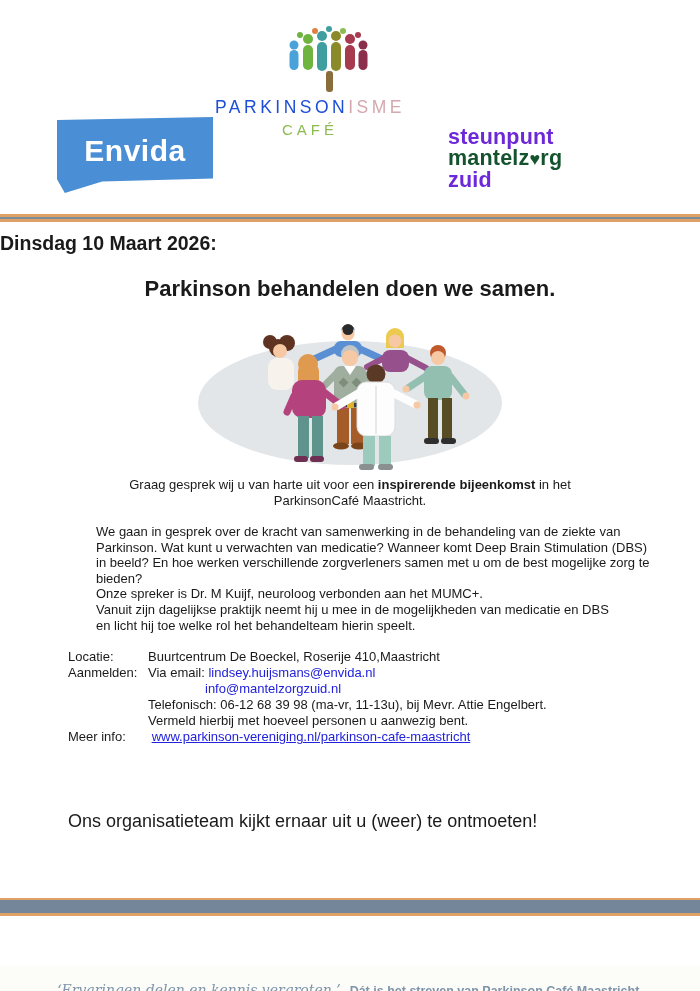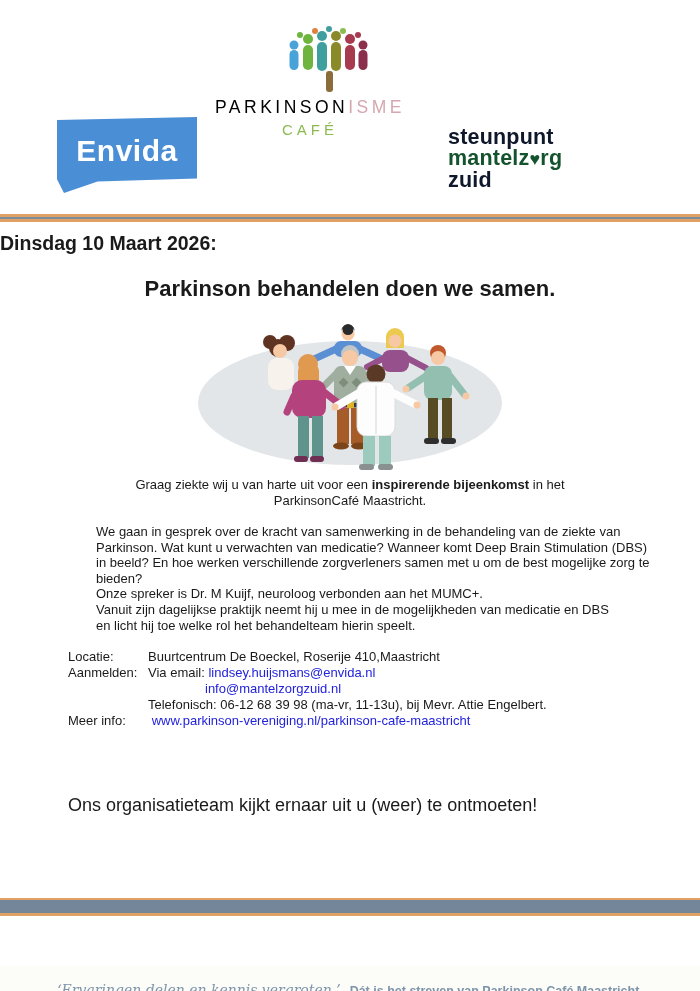--- a/index.html
+++ b/index.html
@@ -1,35 +1,35 @@
 <!DOCTYPE html>
 <html><head>
 <meta charset="utf-8">
 <style>
   html,body{margin:0;padding:0;}
   body{background:#ffffff;font-family:"Liberation Sans",sans-serif;color:#1a1a1a;}
   .page{position:relative;width:700px;height:991px;background:#ffffff;overflow:hidden;margin:0 auto;}
 
   
   .hdr{position:absolute;top:0;left:0;width:700px;height:214px;}
-  .envida{position:absolute;left:57px;top:117px;width:140px;height:76px;background:#4a8ed5;
+  .envida{position:absolute;left:57px;top:117px;width:156px;height:76px;background:#4a8ed5;
           clip-path:polygon(0% 4%,100% 0%,100% 81%,29% 85%,5% 100%,0% 82%);
           display:flex;align-items:center;justify-content:center;text-align:center;}
   .envida span{color:#ffffff;font-weight:bold;font-size:30px;letter-spacing:0.5px;margin-top:-8px;}
 
   .pcm-logo{position:absolute;left:190px;top:26px;width:240px;text-align:center;}
   .pcm-icon{display:block;margin:0 auto 2px auto;padding-left:38px;}
   .pcm-line1{font-size:17.5px;letter-spacing:3.5px;font-weight:400;line-height:22px;}
-  .c-blue{color:#000000;}
+  .c-blue{color:#1d4ed8;}
   .c-pink{color:#d4a8ae;}
   .pcm-line2{font-size:15px;letter-spacing:4px;color:#8cbb51;line-height:24px;}
   .pcm-line3{font-size:17.5px;letter-spacing:4.5px;color:#8c2f4d;line-height:26px;}
 
   .steunpunt{position:absolute;left:448px;top:127px;line-height:21px;font-weight:800;font-size:21.5px;letter-spacing:0.2px;}
-  .sp-blue{color:#0f172a;}
+  .sp-blue{color:#6d28d9;}
   .sp-red{color:#14532d;}
   .sp-red .heart{font-size:18px;}
 
   
   .rule{position:absolute;left:0;width:700px;}
   .rule .o1{height:3px;background:#dfa164;}
   .rule .s1{height:2px;background:#7b8c9d;}
   .rule .o2{height:3px;background:#dfa164;}
   .top-rule{top:214px;}
 
@@ -44,21 +44,21 @@
 
   .about{margin:16px 0 0 96px;width:578px;font-size:13px;line-height:15.6px;white-space:pre-line;}
 
   .details{margin:16px 0 0 68px;font-size:13px;line-height:16px;}
   .drow{display:flex;}
   .dlabel{width:80px;flex:none;}
   .dvalue{white-space:pre-wrap;}
   .indent1{padding-left:80px;}
   .indent2{padding-left:137px;}
   a.link{color:#2222dd;text-decoration:none;cursor:pointer;}
-  a.link.ul{text-align:center;}
+  a.link.ul{text-decoration:underline;text-align:center;}
 
   .closing{margin:66px 0 0 68px;font-size:18px;}
 
   
   .footer-rule{top:898px;}
   .footer-rule .o1{height:2px;}
   .footer-rule .s1{height:13px;background:#74879a;}
   .footer-rule .o2{height:3px;}
   .footer-area{position:absolute;top:966px;left:0;width:700px;height:75px;background:#fcfcf8;}
   .footer-quote{margin-top:16px;text-align:center;color:#7d94a9;font-size:13px;}
@@ -204,21 +204,21 @@
         <circle cx="145" cy="99" r="3.5" fill="#f6c9a4"></circle>
           <circle cx="227" cy="97" r="3.5" fill="#f6c9a4"></circle>
         <rect x="173" y="128" width="12" height="30" fill="#9ccabc"></rect>
         <rect x="189" y="128" width="12" height="30" fill="#9ccabc"></rect>
         <rect x="169" y="156" width="15" height="6" rx="3" fill="#8a8f8f"></rect>
         <rect x="188" y="156" width="15" height="6" rx="3" fill="#8a8f8f"></rect>
       </g>
     </svg>
 
     <div class="intro">
-      <div><span>Graag ziekte wij u van harte uit voor een </span><b>inspirerende bijeenkomst</b><span> in het</span></div>
+      <div><span>Graag gesprek wij u van harte uit voor een </span><b>inspirerende bijeenkomst</b><span> in het</span></div>
       <div>ParkinsonCafé Maastricht.</div>
     </div>
 
     <div class="about">We gaan in gesprek over de kracht van samenwerking in de behandeling van de ziekte van
 Parkinson. Wat kunt u verwachten van medicatie? Wanneer komt Deep Brain Stimulation (DBS)
 in beeld? En hoe werken verschillende zorgverleners samen met u om de best mogelijke zorg te
 bieden?
 Onze spreker is Dr. M Kuijf, neuroloog verbonden aan het MUMC+.
 Vanuit zijn dagelijkse praktijk neemt hij u mee in de mogelijkheden van medicatie en DBS
 en licht hij toe welke rol het behandelteam hierin speelt.</div>
@@ -229,20 +229,21 @@
         <span class="dvalue">Buurtcentrum De Boeckel, Roserije 410,Maastricht</span>
       </div>
       <div class="drow">
         <span class="dlabel">Aanmelden:</span>
         <span class="dvalue"><span>Via email: </span><a class="link">lindsey.huijsmans@envida.nl</a></span>
       </div>
       <div class="indent2">
         <a class="link">info@mantelzorgzuid.nl</a>
       </div>
       <div class="indent1">Telefonisch: 06-12 68 39 98 (ma-vr, 11-13u), bij Mevr. Attie Engelbert.</div>
+      <div class="indent1">Vermeld hierbij met hoeveel personen u aanwezig bent.</div>
       <div class="drow">
         <span class="dlabel">Meer info:</span>
         <span class="dvalue"> <a class="link ul">www.parkinson-vereniging.nl/parkinson-cafe-maastricht</a></span>
       </div>
     </div>
 
     <div class="closing">Ons organisatieteam kijkt ernaar uit u (weer) te ontmoeten!</div>
   </div>
 
   <div class="rule footer-rule">

